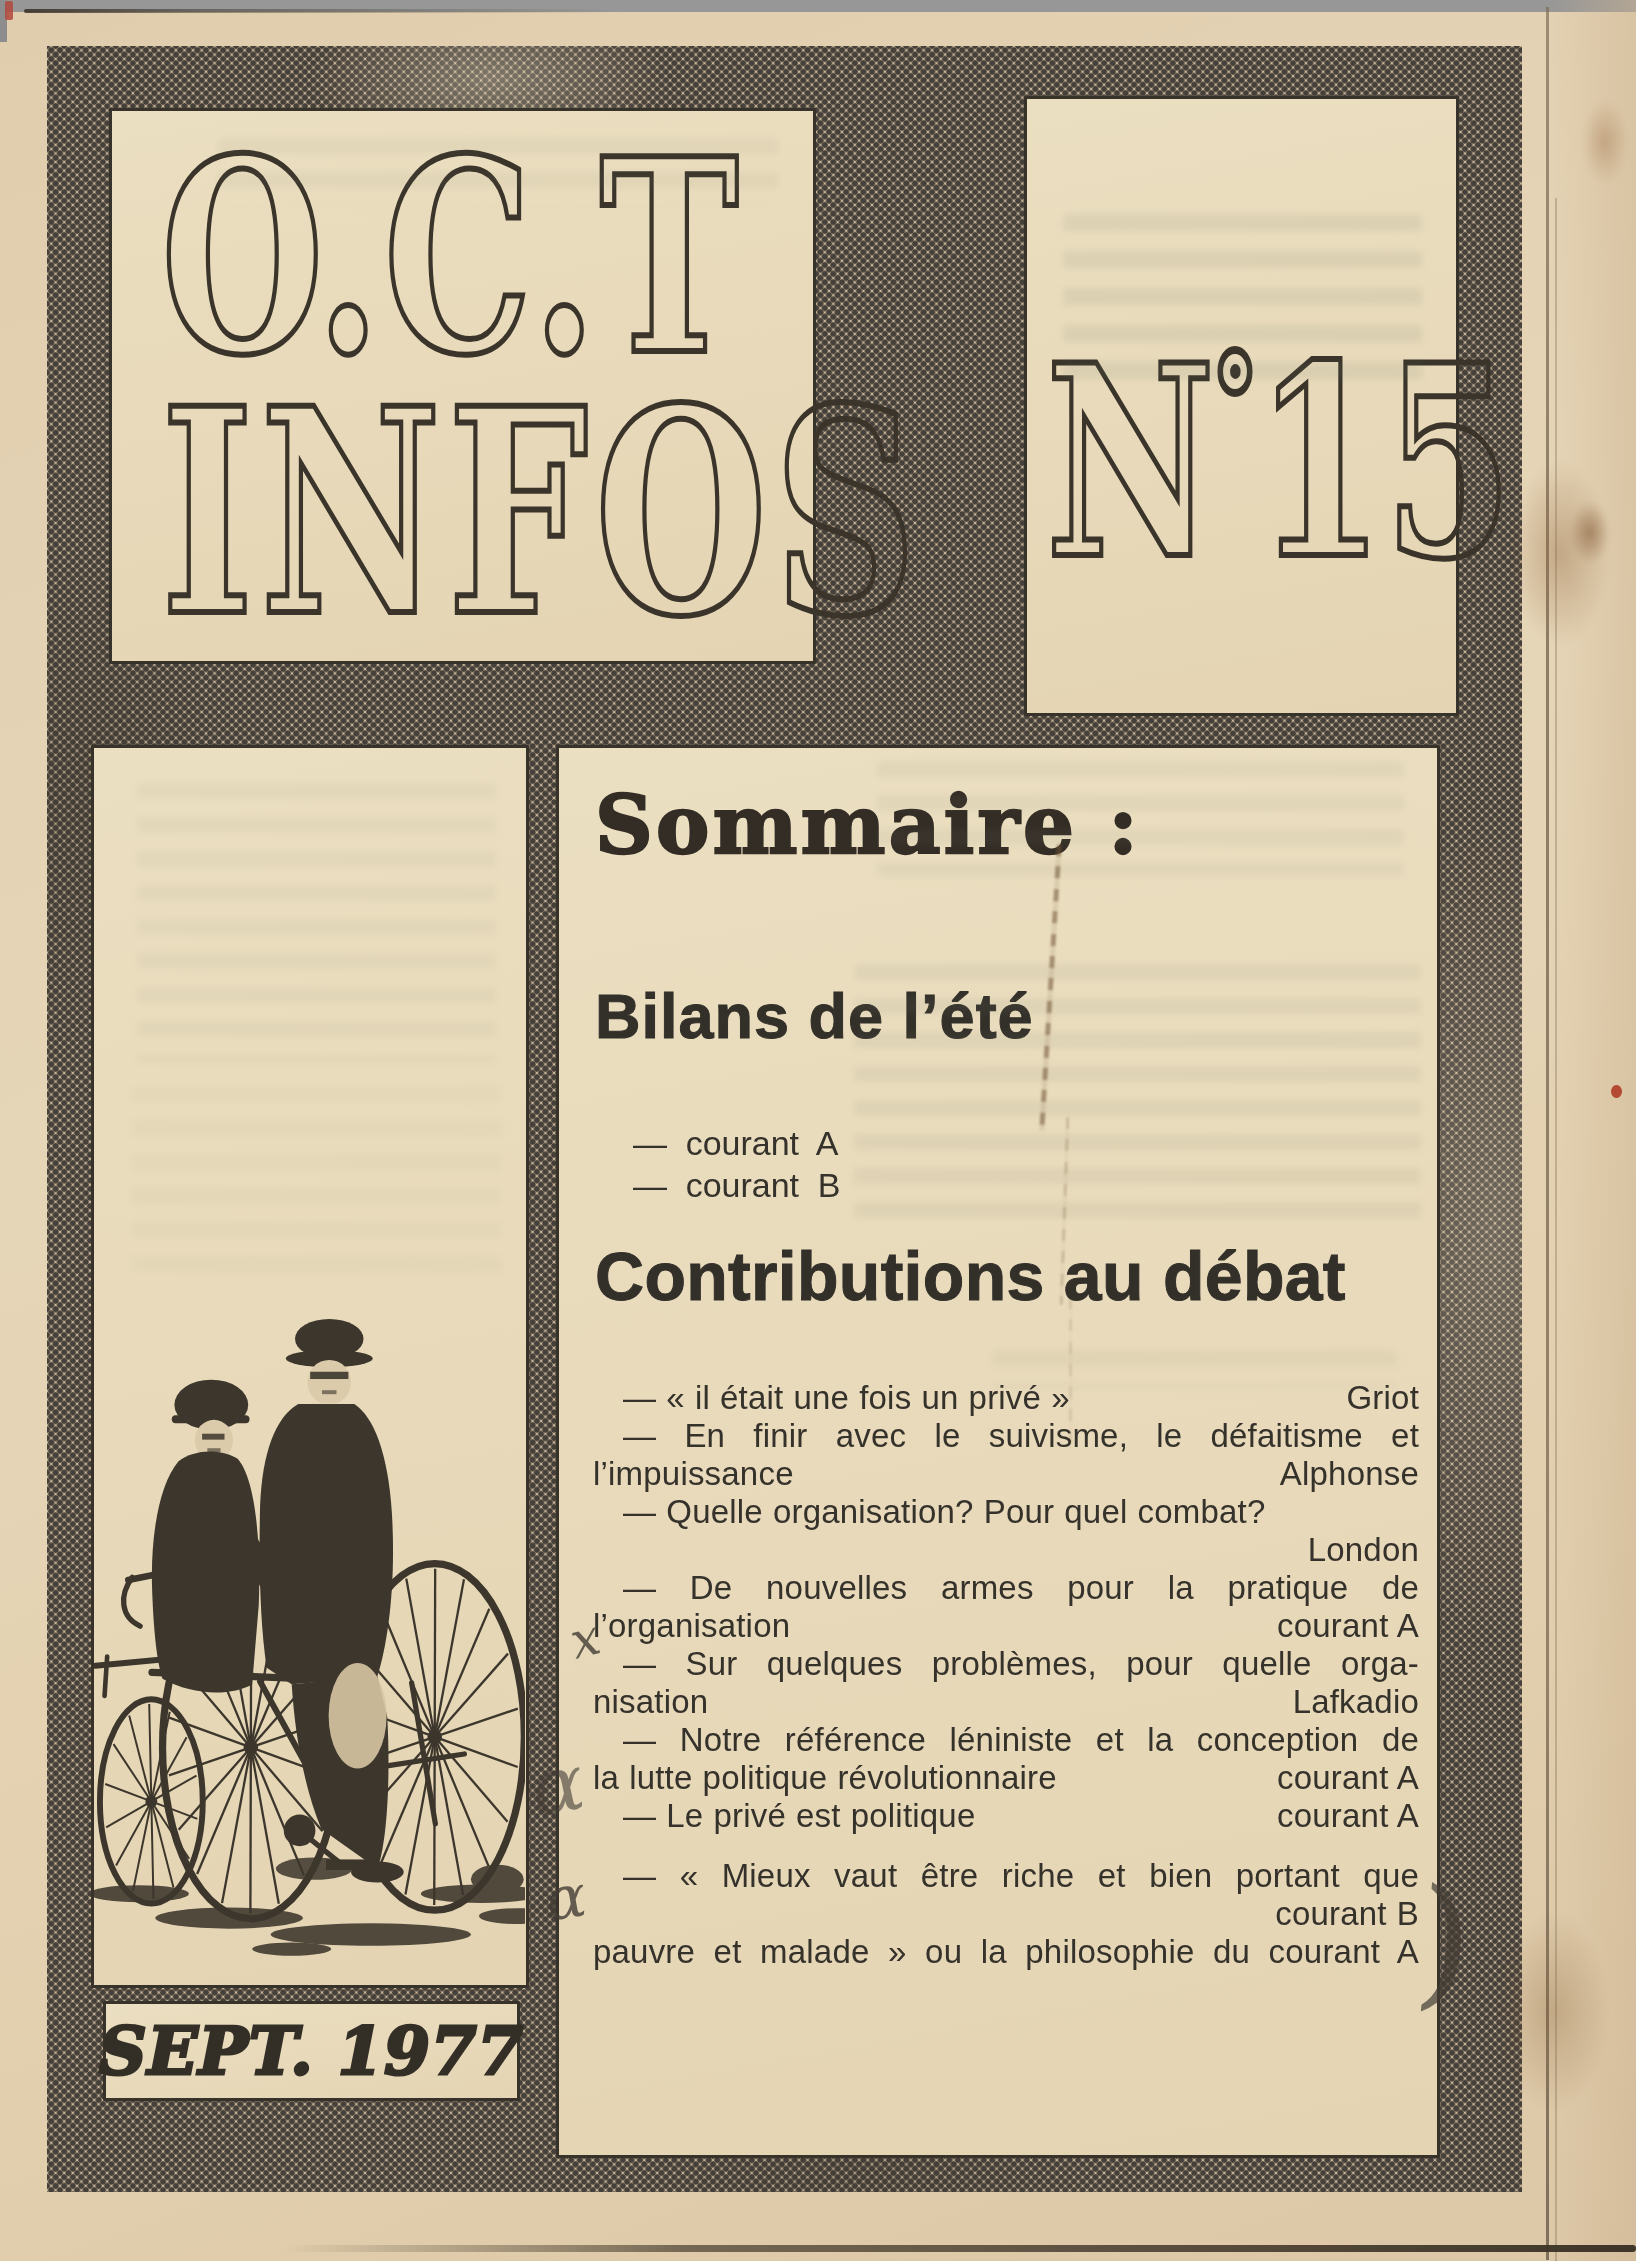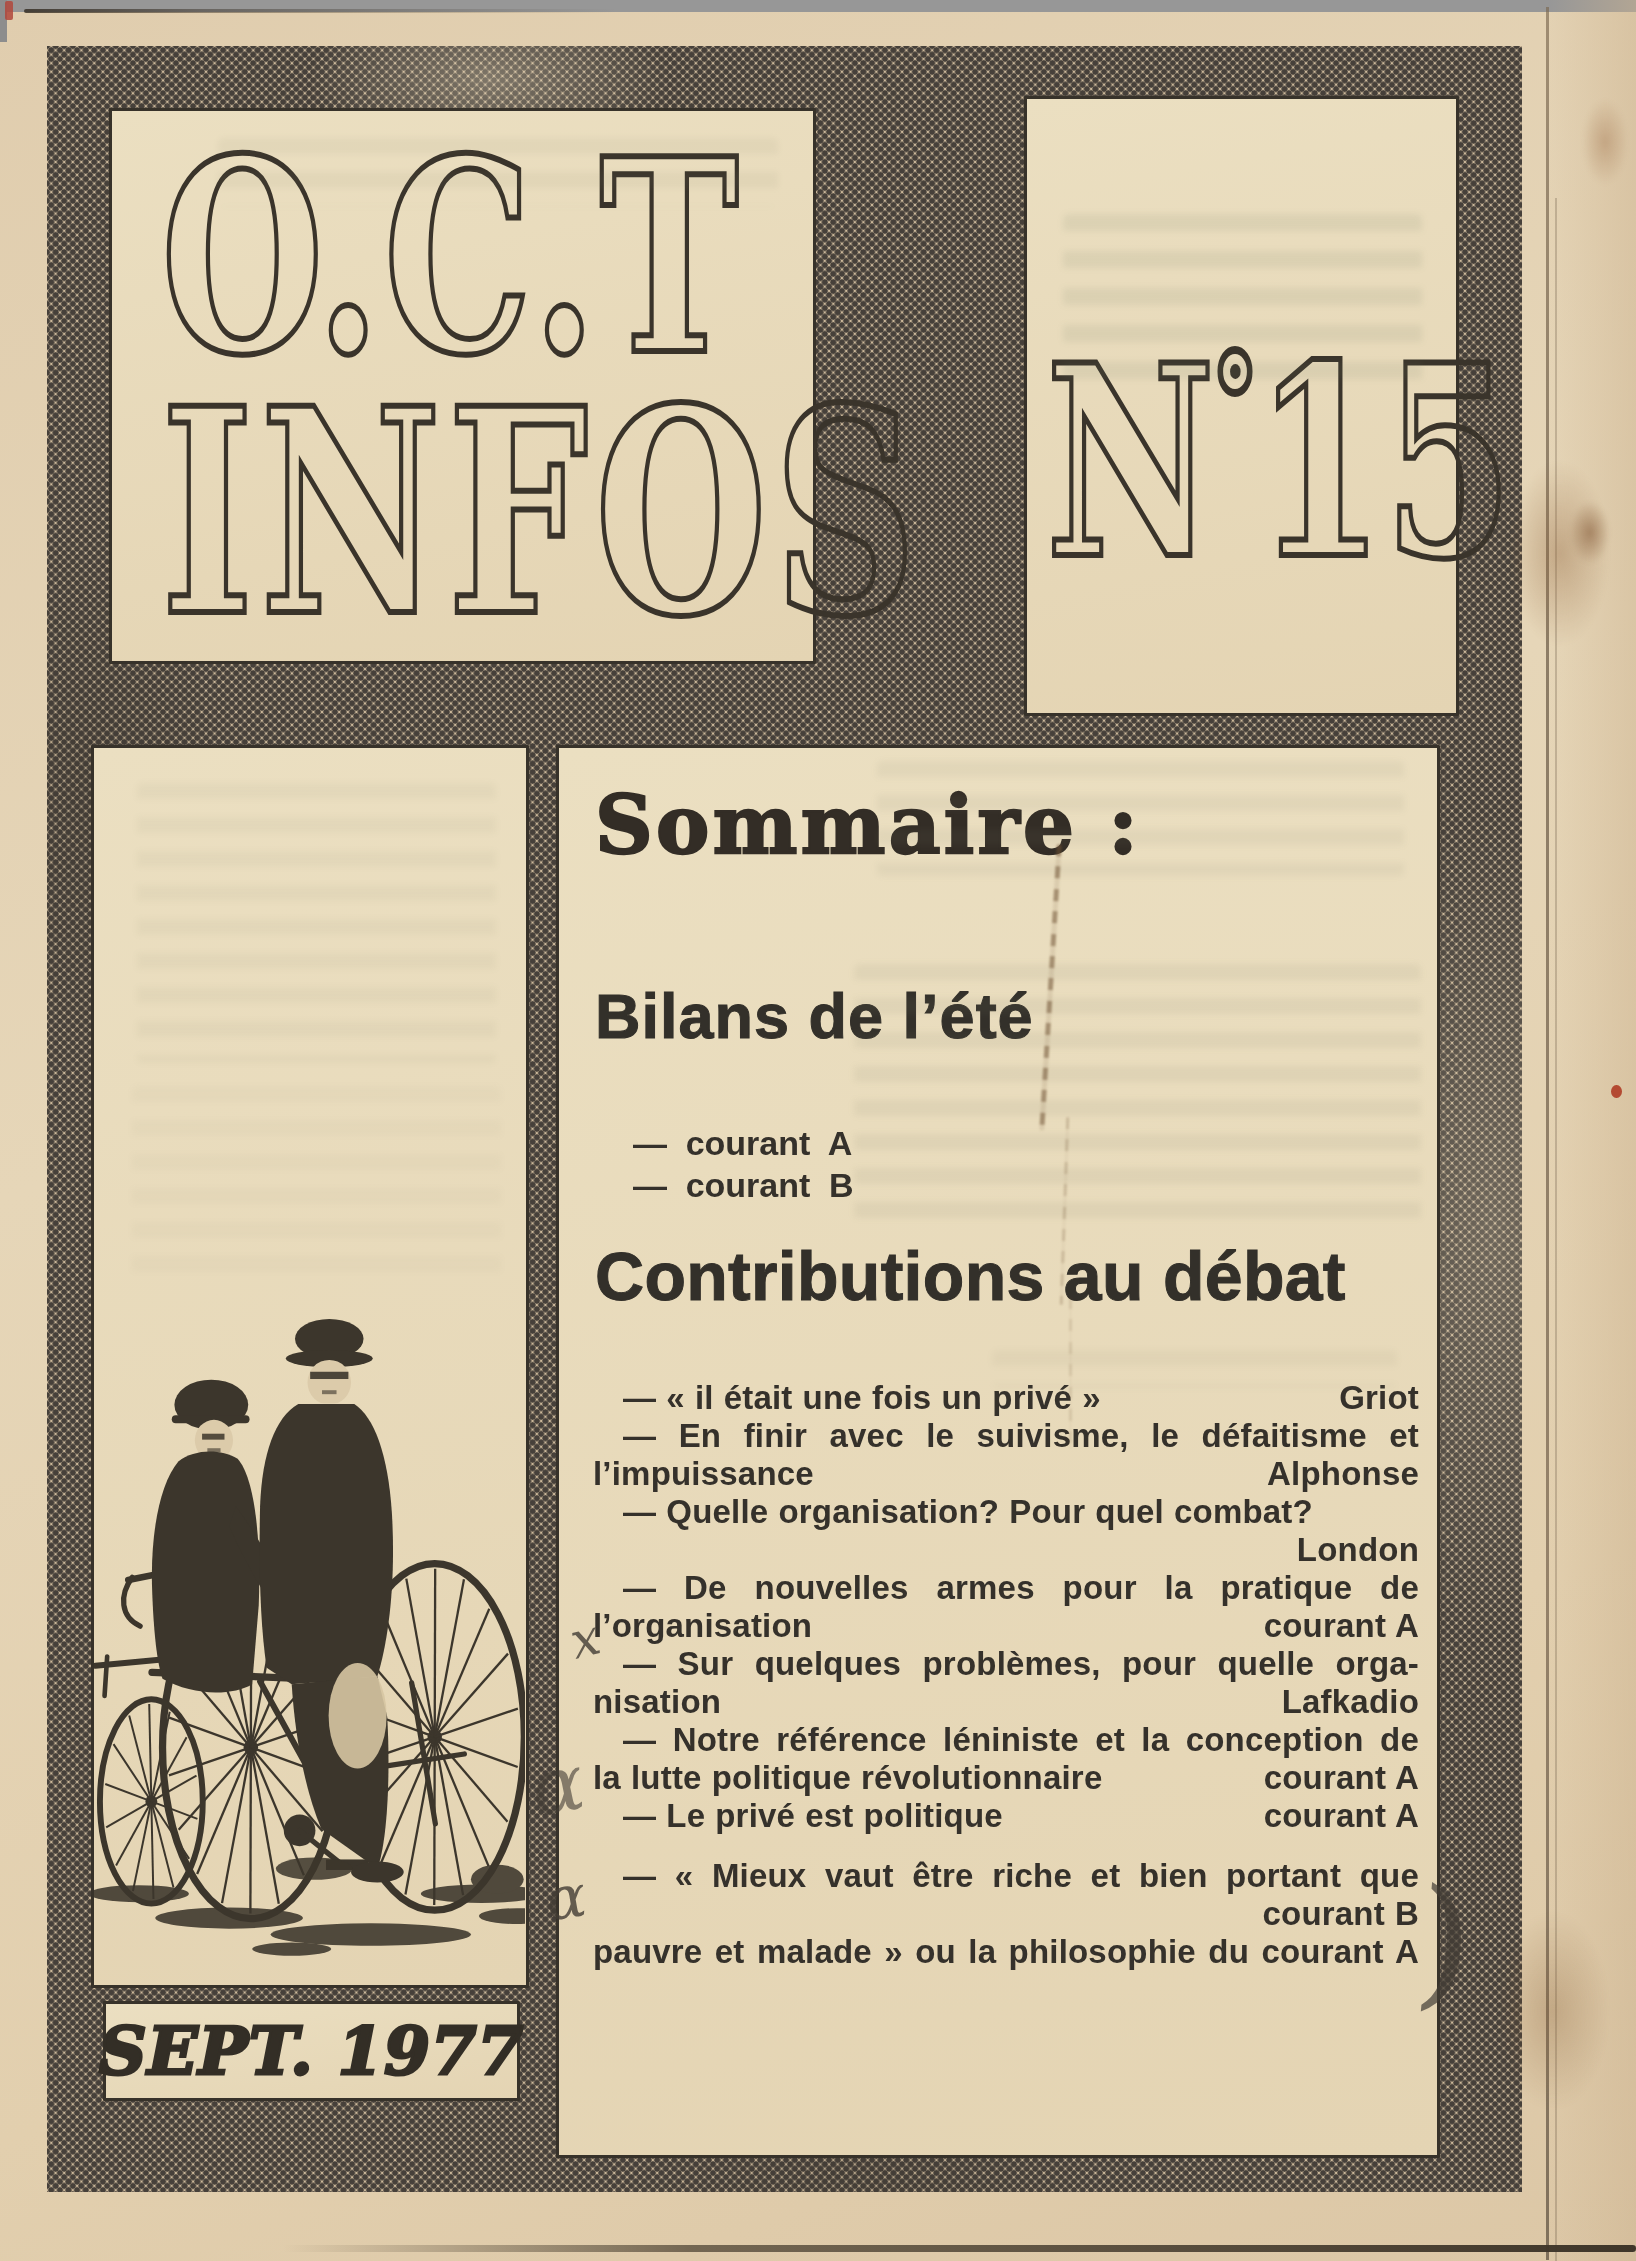--- a/index.html
+++ b/index.html
@@ -2,21 +2,21 @@
 <html lang="fr" style="font-size:10.5px"><head>
 <meta charset="utf-8">
 <style>
   * { margin:0; padding:0; box-sizing:border-box; }
   html,body { background:#8f8f8f; }
   .page {
     position:relative; width:1637px; height:2261px; overflow:hidden;
     font-family:"Liberation Sans", sans-serif;
     background:linear-gradient(160deg,#e0cdae 0%,#e6d6b8 42%,#e2cfae 75%,#dcc7a6 100%);
   }
-  .abs { position:absolute;font-weight:bold; }
+  .abs { position:absolute; }
 
   
   .scan-strip-top { left:0; top:0; width:1637px; height:12px; background:#979797; }
   .scan-strip-left { left:0; top:0; width:6.6px; height:42px; background:#8d8d8d; }
   .red-tick { left:5.3px; top:1.3px; width:7.3px; height:18.5px; background:#b0473b; border-radius:2px; opacity:.85; }
   .paper-top-line { left:24px; top:8.6px; width:593px; height:4.6px; border-radius:2.6px;
     background:linear-gradient(90deg, rgba(48,40,30,.8), rgba(48,40,30,.45) 30%, rgba(48,40,30,0)); }
   .crease-right  { left:1546px; top:6.6px; width:3.3px; height:2253px; opacity:.65;
     background:linear-gradient(#7a674f,#5d4d3a 30%,#6b5844 70%,#4e4234); }
   .crease-right2 { left:1555px; top:198px; width:2px; height:2063px; opacity:.3; background:#6b5844; }

